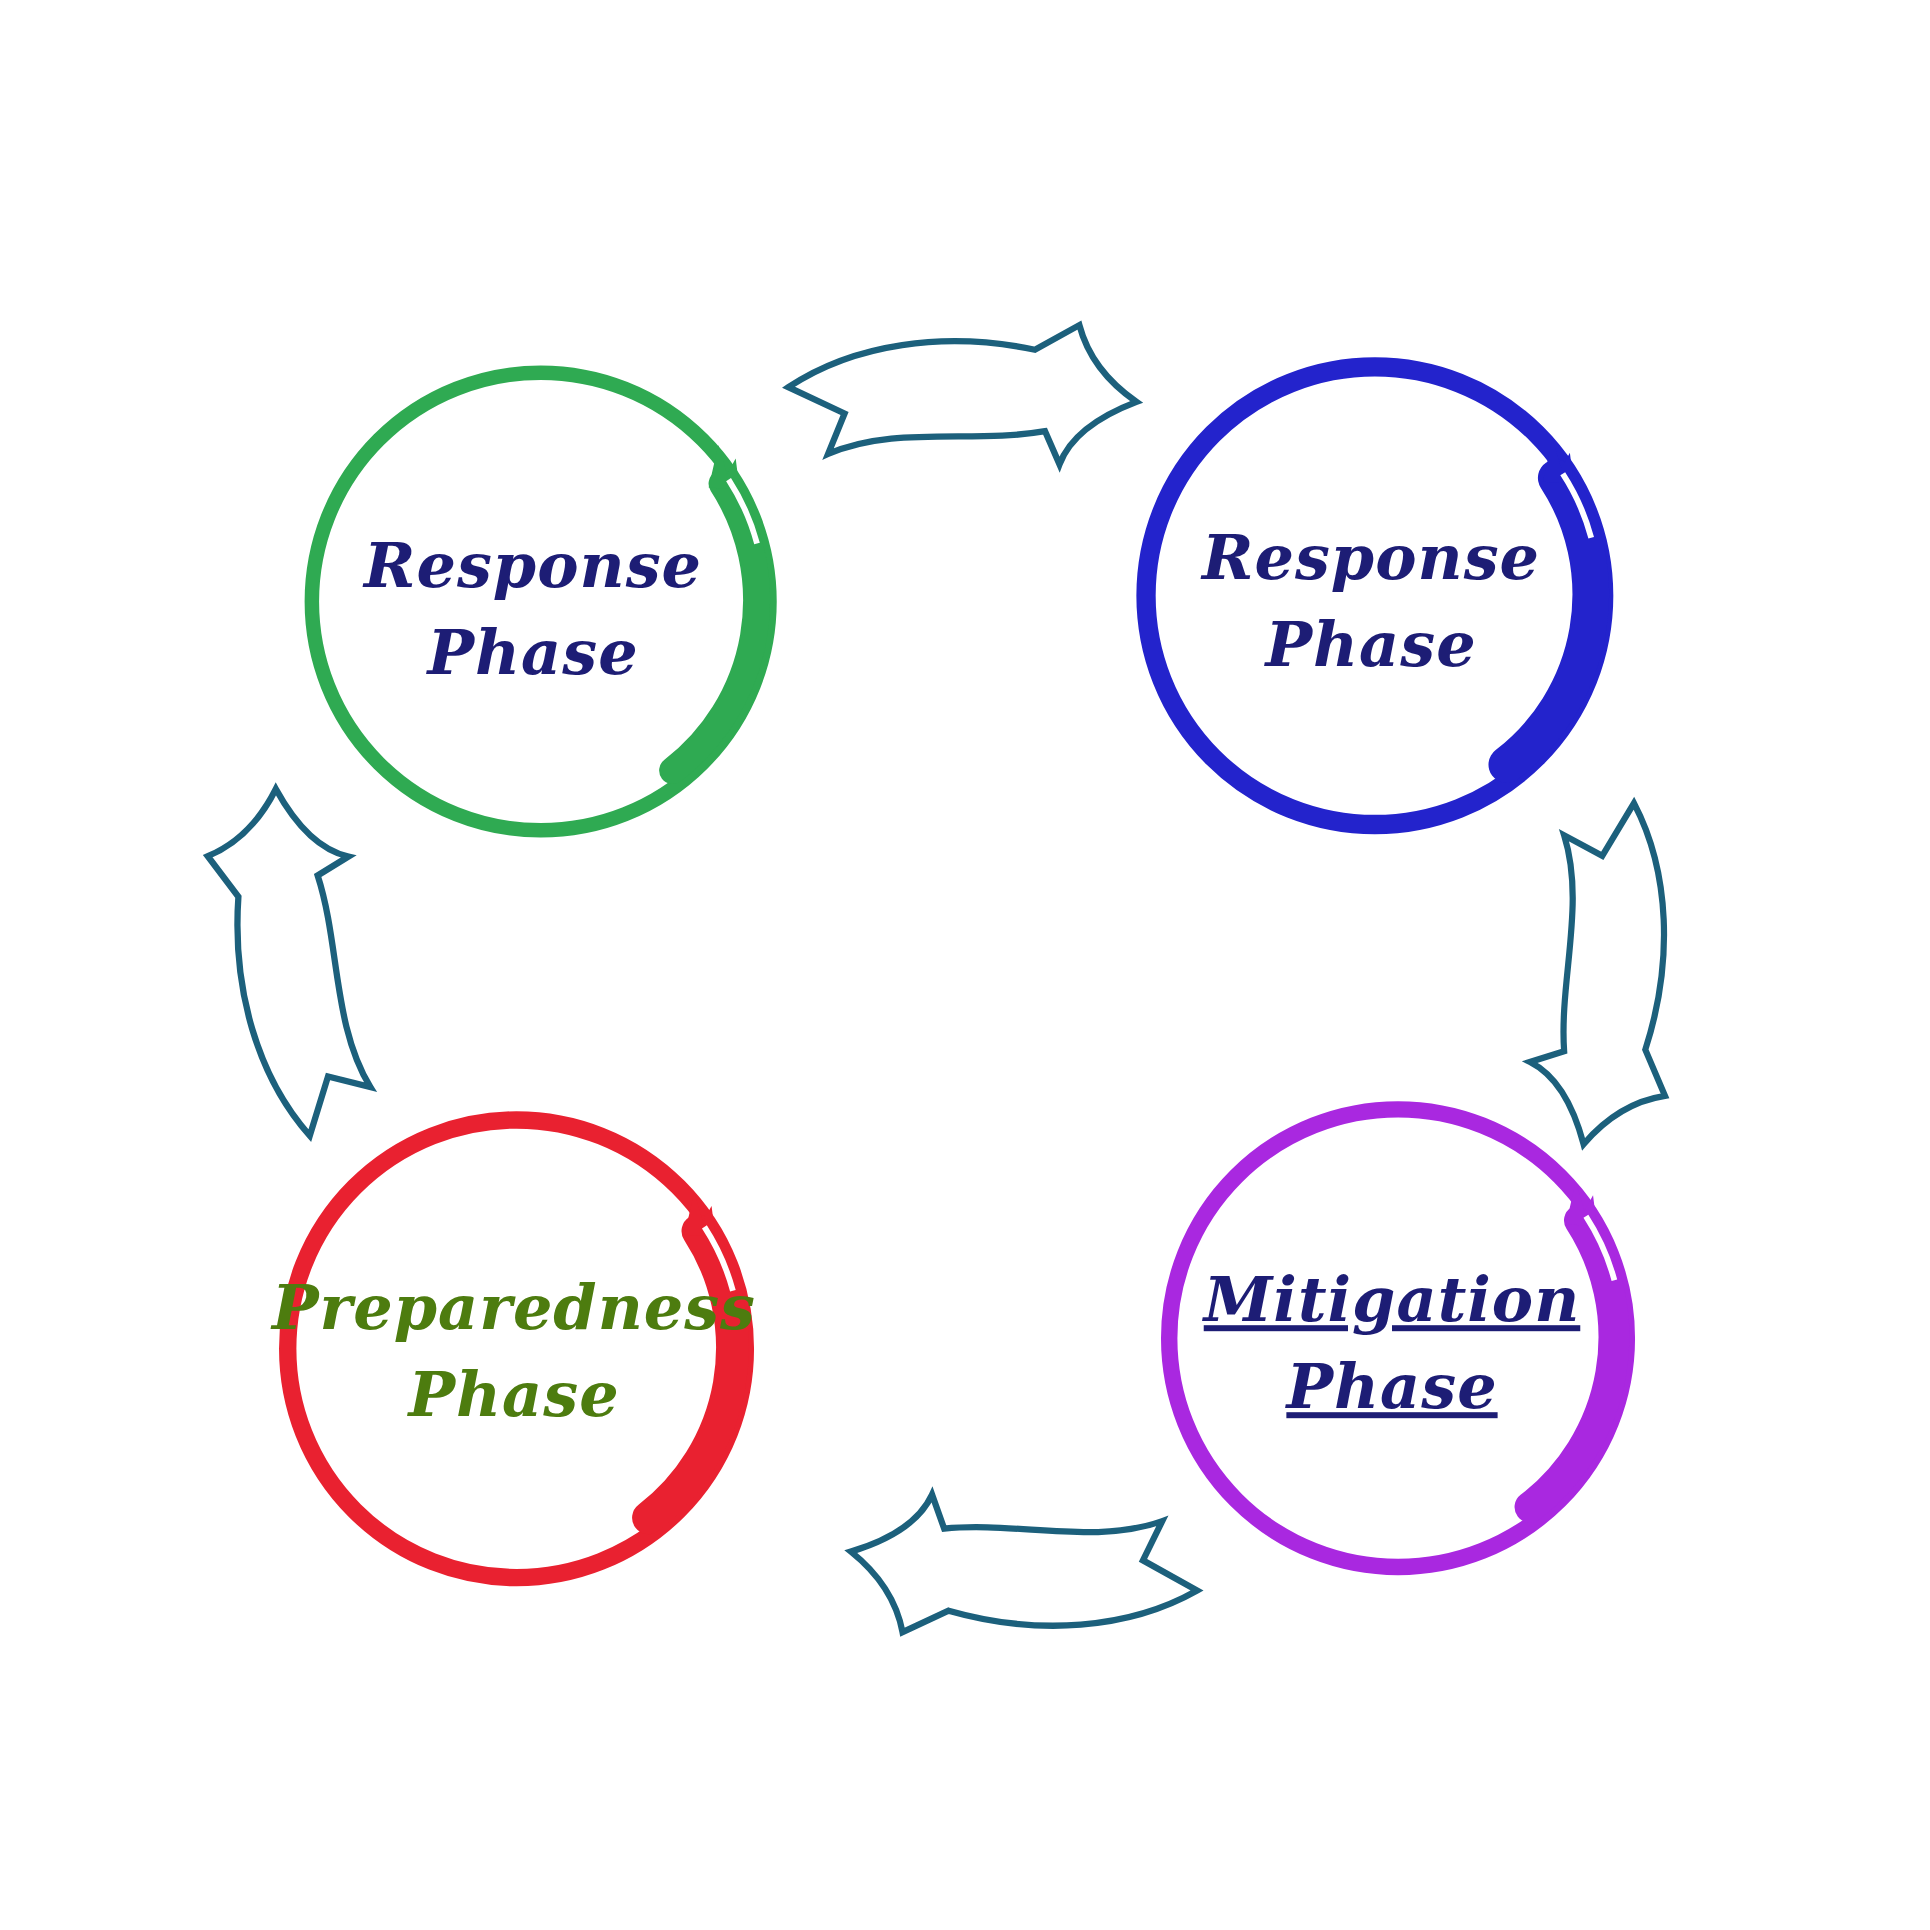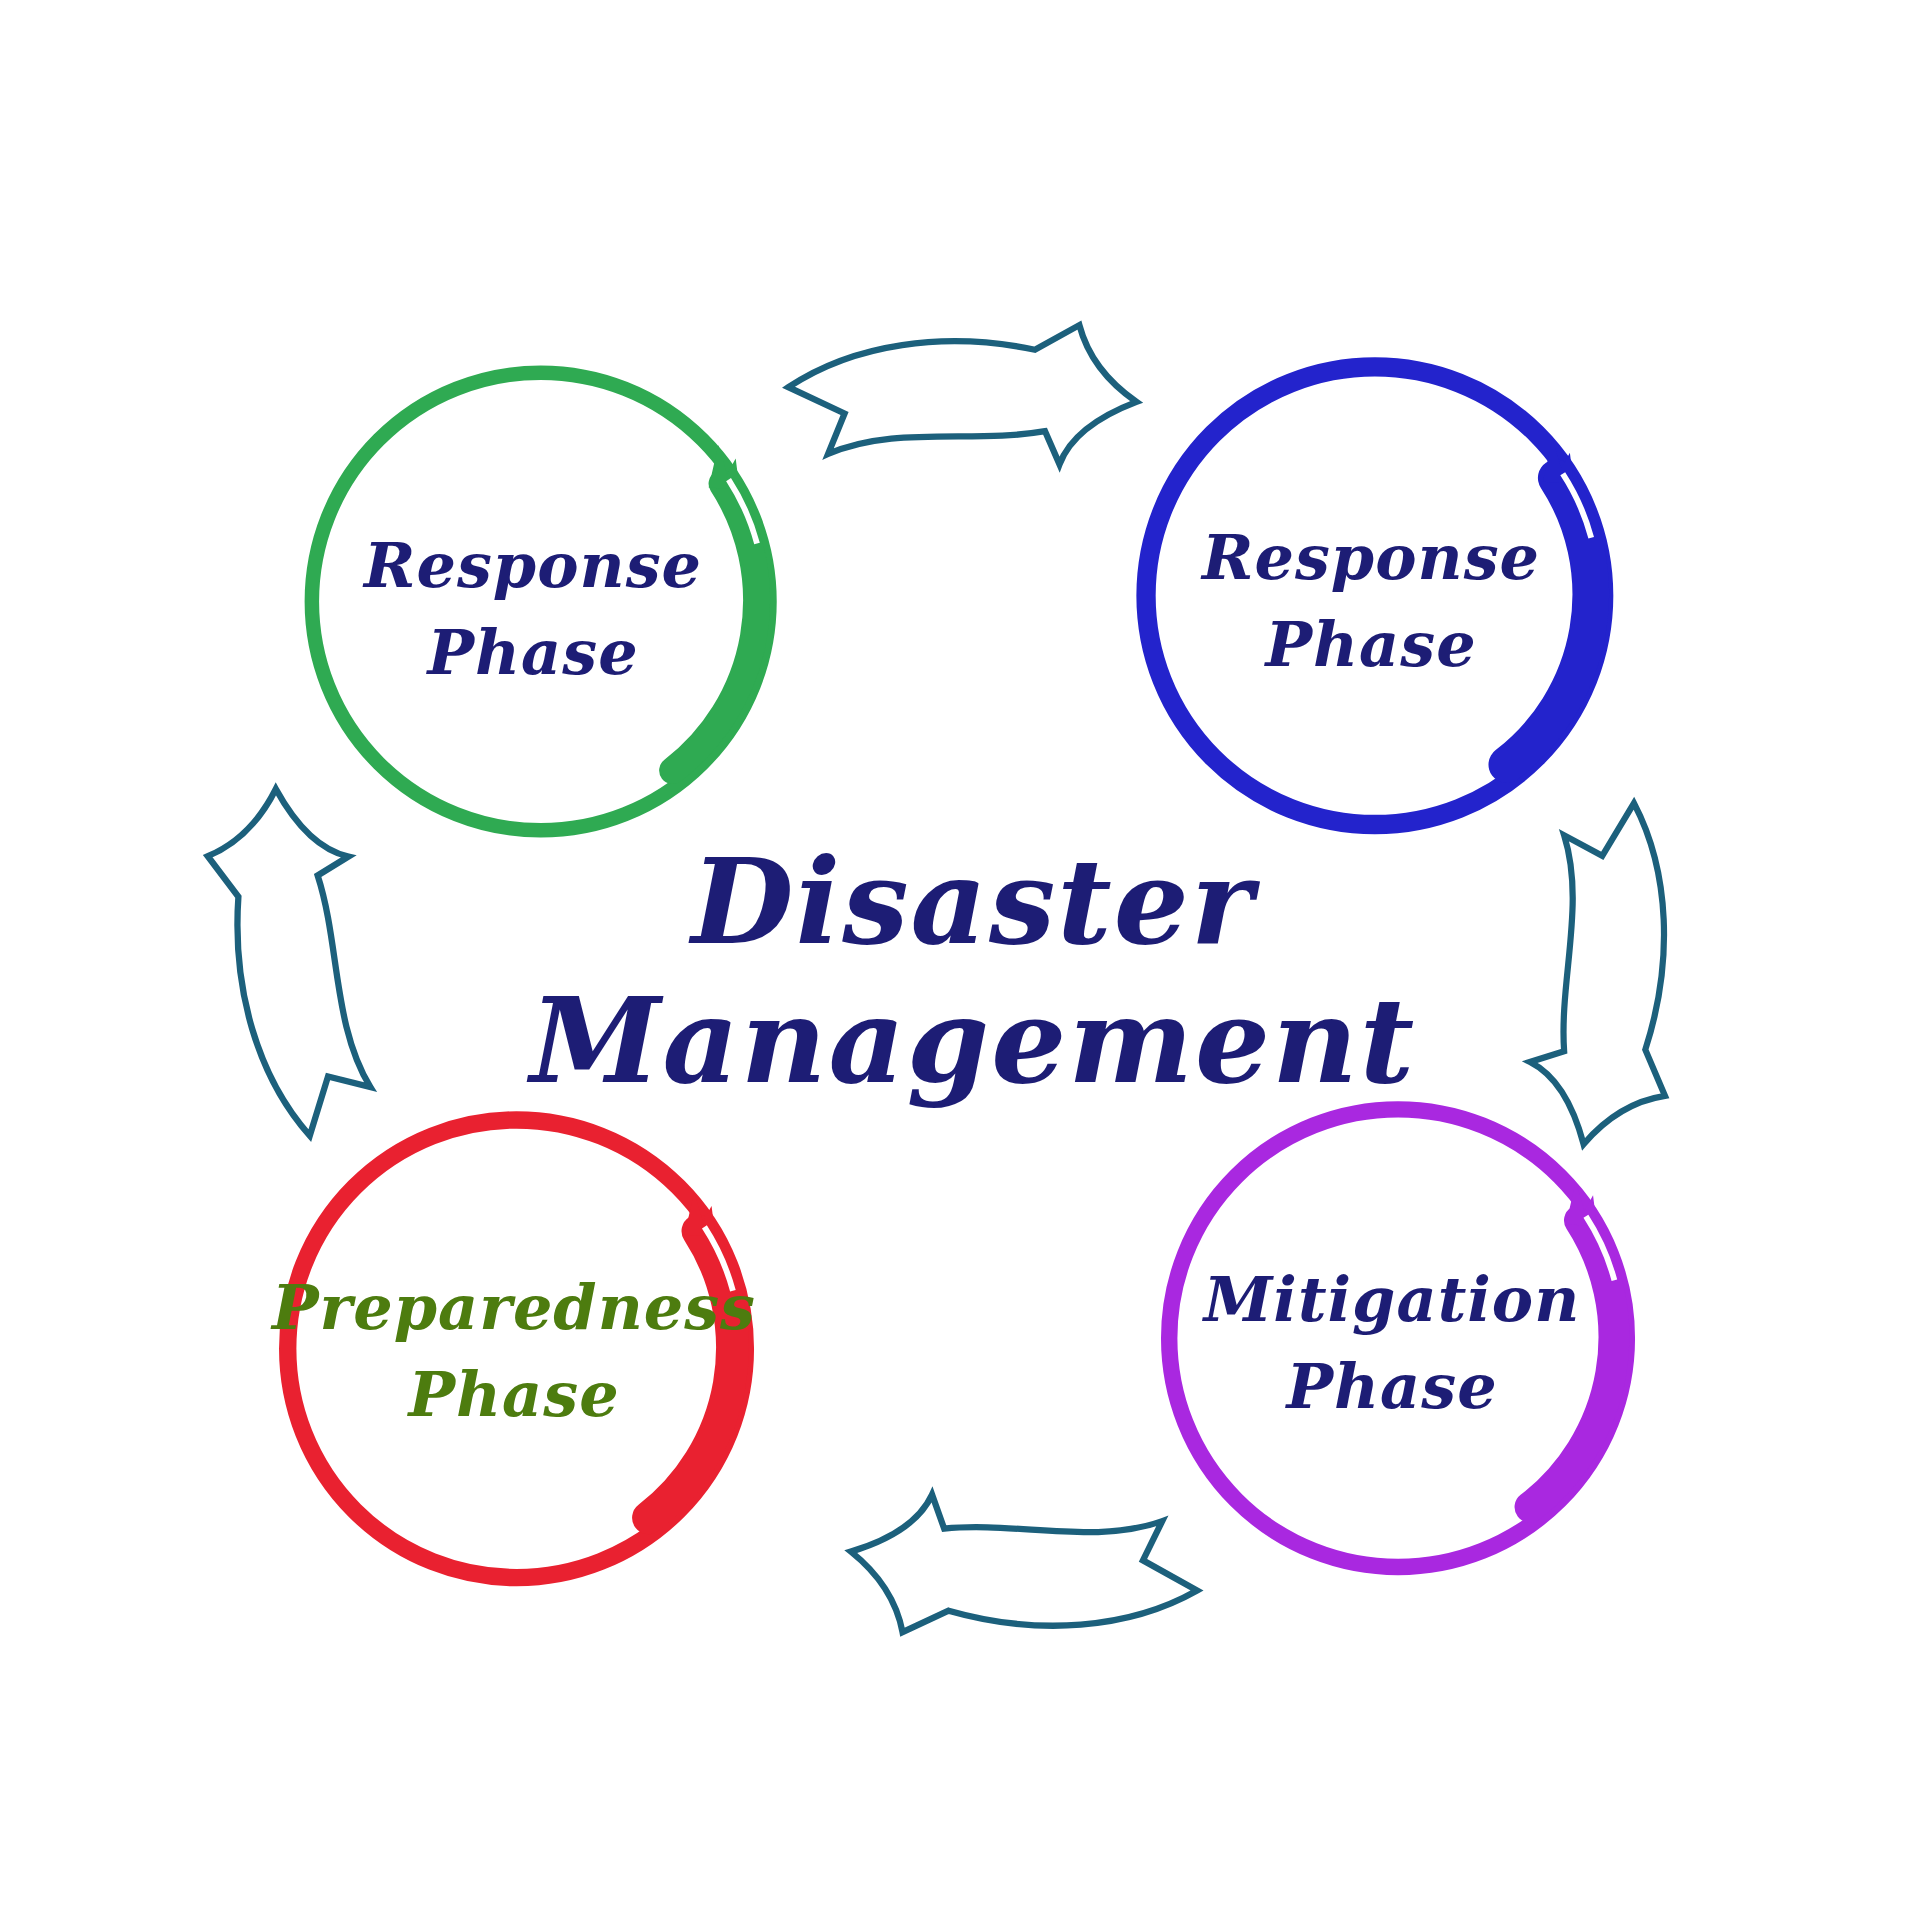--- a/index.html
+++ b/index.html
@@ -83,29 +83,27 @@
     </g>
 
     <g transform="translate(1448,1386)" stroke="#a928e0">
       <circle r="237" fill="none" stroke-width="17"></circle>
       <path d="M187.9,-122 A222,222 0 0 1 136.7,175" fill="none" stroke-width="32" stroke-linecap="round"></path>
       <path d="M184,-162 L174,-118 L206,-116 L202,-148 L193,-132 Z" stroke="none" fill="#a928e0"></path>
       <path d="M194.6,-126.3 A232,232 0 0 1 224.1,-60" fill="none" stroke="#ffffff" stroke-width="6"></path>
     </g>
   </svg>
 
-  <div class="diagram-title" style="left: 973px; top: 971px; color: rgb(29, 29, 117);">Disaster
-Management</div>
 
   <div class="phase-label" style="left: 533px; top: 610px; color: rgb(29, 29, 117); text-align: center;">Response
 Phase</div>
 
   <div class="phase-label" style="left: 1371px; top: 602px; color: rgb(29, 29, 117);">Response
 Phase</div>
 
   <div class="phase-label" style="left: 514px; top: 1352px; color: #4d7c0f;">Preparedness
 Phase</div>
 
-  <div class="phase-label" style="left: 1392px; top: 1344px; color: rgb(29, 29, 117);">Mitigation
+  <div class="phase-label" style="left: 1392px; top: 1344px; color: rgb(29, 29, 117); text-decoration: underline;">Mitigation
 Phase</div>
 
 </div>
 
 
 </body></html>

